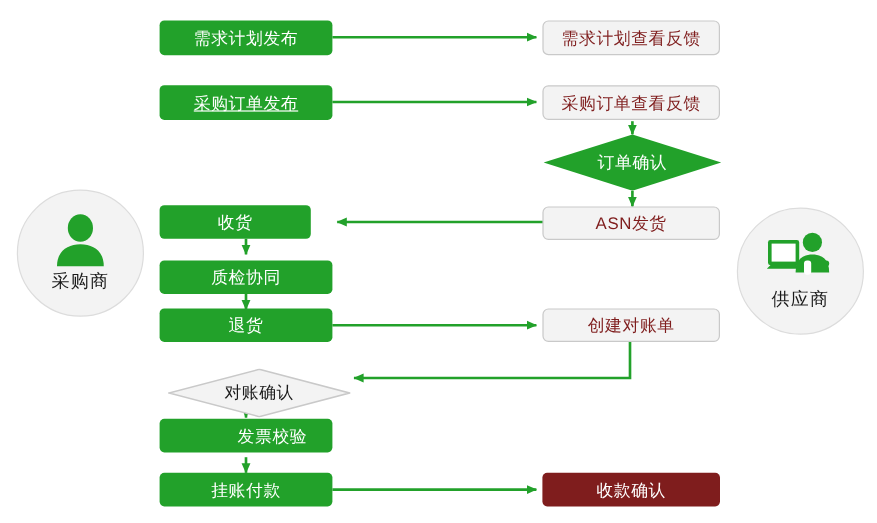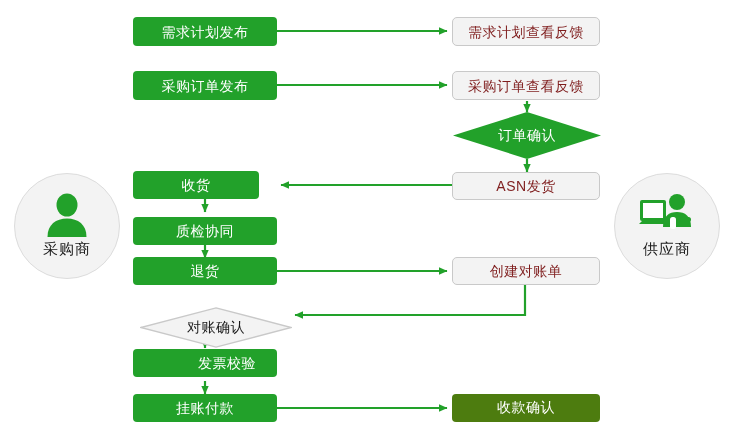--- a/index.html
+++ b/index.html
@@ -36,24 +36,23 @@
     letter-spacing: 0.5px;
     white-space: nowrap;
     z-index: 3;
   }
   .node-green {
     background: #22a12a;
     color: #ffffff;
     border-radius: 4px;
   }
   .node-red {
-    background: #4d7c0f;
+    background: #7f1d1d;
     color: #ffffff;
     border-radius: 4px;
-    font-family: Liberation Mono, monospace;
   }
   .node-gray {
     background: #f3f3f3;
     color: #7f1d1d;
     border: 1px solid #c9c9c9;
     border-radius: 5px;
   }
   .diamond {
     position: absolute;
     z-index: 3;
@@ -138,21 +137,21 @@
       <path d="M525,285 L525,315 L295,315" marker-end="url(#arrR)"></path>
 
       <path d="M205,336 L205,348" marker-end="url(#arrR)"></path>
 
       <path d="M205,381 L205,394" marker-end="url(#arrR)"></path>
 
       <path d="M277,408 L447,408" marker-end="url(#arrR)"></path>
     </g>
   </svg>
 
-  <div class="actor" style="left:14px; top:173px;text-align:center;">
+  <div class="actor" style="left:14px; top:158px;text-align:center;">
     <span class="glyph">
       <svg width="46" height="44" viewBox="0 0 46 44">
         <ellipse cx="23" cy="12" rx="10.5" ry="11.5" fill="#22a12a"></ellipse>
         <path d="M3.5,44 C3.5,31.5 12,25.5 23,25.5 C34,25.5 42.5,31.5 42.5,44 z" fill="#22a12a"></path>
       </svg>
     </span>
     <span class="alabel">采购商</span>
   </div>
 
   <div class="actor" style="left:614px; top:173px;">
@@ -165,21 +164,21 @@
         <path d="M24,34 C24,23 30,19 38,19 C46,19 52,23 52,34 z" fill="#22a12a"></path>
         <rect x="31" y="24" width="6" height="12" rx="2.5" fill="#ffffff"></rect>
         <rect x="41" y="24" width="11" height="5" rx="2.5" fill="#22a12a"></rect>
       </svg>
     </span>
     <span class="alabel">供应商</span>
   </div>
 
   <div class="node node-green" style="left:133px; top:17px; width:144px; height:29px;">需求计划发布</div>
 
-  <div class="node node-green" style="left:133px; top:71px; width:144px; height:29px;">采购订单发布</div>
+  <div class="node node-green" style="left:133px; top:71px; width:144px; height:29px;text-decoration:underline;">采购订单发布</div>
 
   <div class="node node-green" style="left:133px; top:171px; width:126px; height:28px;">收货</div>
 
   <div class="node node-green" style="left:133px; top:217px; width:144px; height:28px;">质检协同</div>
 
   <div class="node node-green" style="left:133px; top:257px; width:144px; height:28px;">退货</div>
 
   <div class="diamond diamond-gray" style="left:140px; top:307px; width:152px; height:41px;">
     <svg class="shape" viewBox="0 0 152 41" preserveAspectRatio="none">
       <polygon points="76,0.8 151.2,20.5 76,40.2 0.8,20.5" fill="#f3f3f3" stroke="#c9c9c9" stroke-width="1.3"></polygon>

